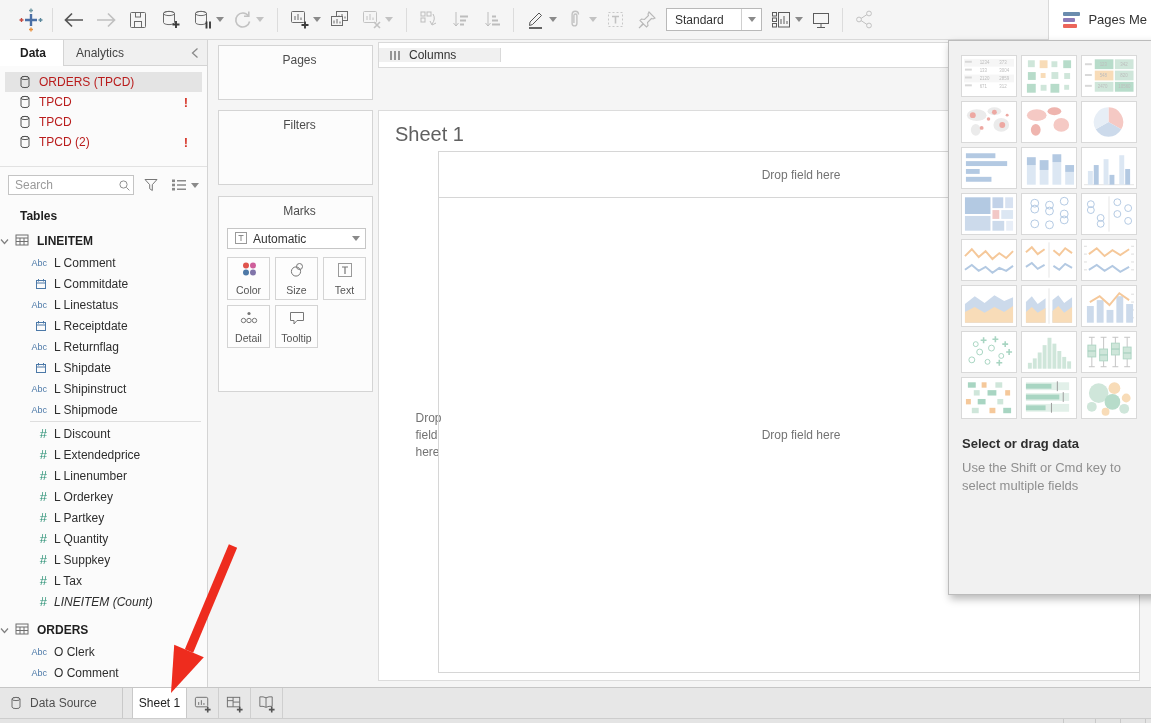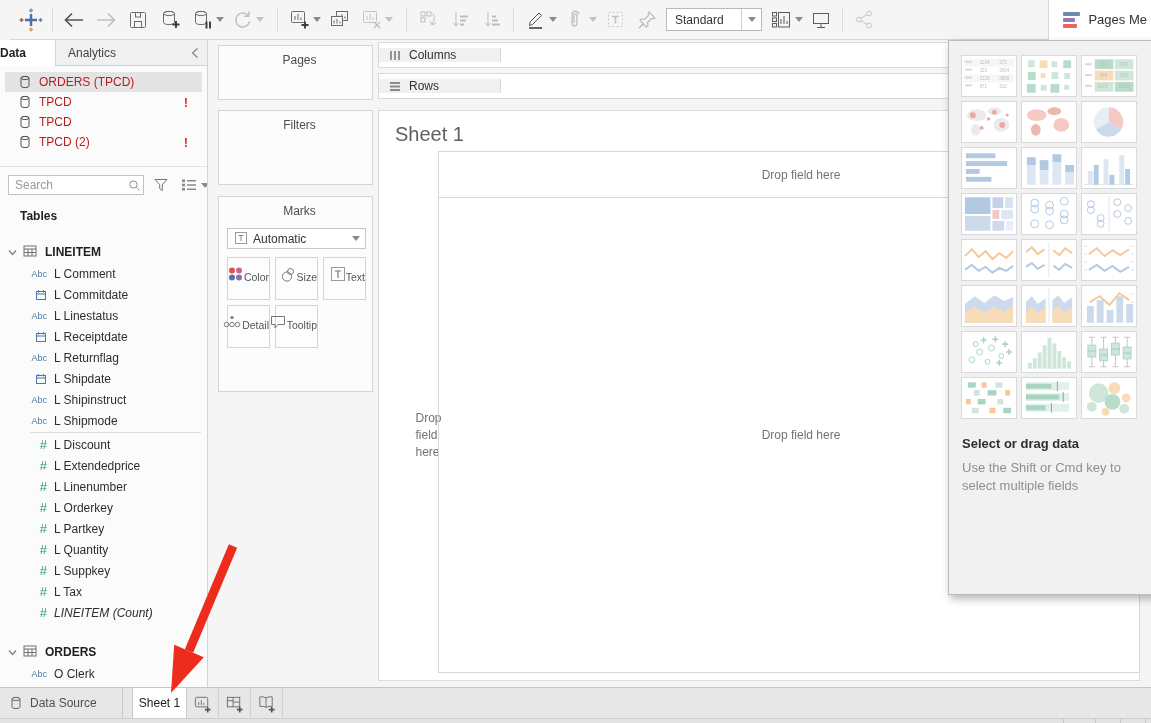--- a/index.html
+++ b/index.html
@@ -20,37 +20,37 @@
   #showme-button .lbl { font-size:13px; color:#333; }
   .smbars { display:flex; flex-direction:column; gap:2px; }
   .smbars i { display:block; height:4px; border-radius:1px; }
   .smbars i:nth-child(1){ width:17px; background:var(--showme-bar-blue); }
   .smbars i:nth-child(2){ width:12px; background:var(--showme-bar-purple); }
   .smbars i:nth-child(3){ width:14px; background:var(--showme-bar-red); }
 
   
   #data-pane { position:absolute; left:0; top:40px; width:208px; height:647px; background:#fbfbfb; border-right:1px solid #d4d4d4; overflow:hidden; }
   #pane-tabs { display:flex; height:26px; border-bottom:1px solid #d4d4d4; background:#f0f0f0; align-items:stretch; }
-  #tab-data { width:56px; background:#fff; border-right:1px solid #d4d4d4; display:flex; align-items:center; font-size:12px; font-weight:bold; color:#1f1f1f; margin-bottom:-1px; }
+  #tab-data { width:64px; background:#fff; border-right:1px solid #d4d4d4; display:flex; align-items:center; padding-left:20px; font-size:12px; font-weight:bold; color:#1f1f1f; margin-bottom:-1px; }
   #tab-analytics { flex:1; display:flex; align-items:center; padding-left:12px; font-size:12px; color:#444; }
   #pane-collapse { width:24px; display:flex; align-items:center; justify-content:center; }
   #datasource-list { padding:6px 0 4px 0; }
   .ds-row { height:20px; margin:0 5px; display:flex; align-items:center; padding-left:14px; }
   .ds-row.selected { background:#e4e4e4; }
   .ds-label { font-size:12px; color:#b91c1c; margin-left:8px; flex:1; white-space:nowrap; }
   .ds-err { color:var(--error-red); font-weight:bold; font-size:13px; padding-right:14px; }
   #pane-divider { height:1px; background:#e2e2e2; margin-top:10px; }
   #search-row { display:flex; align-items:center; margin:8px 8px 0 8px; height:20px; }
-  #search-box { position:relative; width:136px; height:20px; flex:0 0 auto; }
+  #search-box { position:relative; width:126px; height:20px; flex:0 0 auto; }
   #search-input { width:100%; height:100%; border:1px solid #c4c4c4; background:#fff; font-size:12px; padding:0 20px 0 6px; color:#333; font-family:"Liberation Sans",sans-serif; }
   #search-input::placeholder { color:#9a9a9a; }
   #search-glass { position:absolute; right:3px; top:3px; }
   .srch-icon { margin-left:9px; display:flex; align-items:center; }
   #tables-label { font-size:12px; font-weight:bold; color:#1f1f1f; padding:14px 0 0 20px; height:28px; }
-  .tree-header { display:flex; align-items:center; height:22px; margin-top:18px; padding-left:8px; }
+  .tree-header { display:flex; align-items:center; height:22px; margin-top:7px; padding-left:0; }
   .tree-header .tname { font-size:12px; font-weight:bold; color:#1f1f1f; margin-left:8px; }
   .chev { margin-right:6px; display:flex; }
   .field-row { display:flex; align-items:center; height:21px; padding-left:28px; }
   .fi { width:26px; display:flex; justify-content:flex-end; padding-right:7px; flex:0 0 auto; align-items:center; }
   .fi-abc { font-size:9px; color:var(--dimension-blue); letter-spacing:0; }
   .fi-num { font-size:13px; color:var(--measure-green); font-weight:400; }
   .fname { font-size:12px; color:#2e2e2e; white-space:nowrap; }
   .fname.italic { font-style:italic; }
   .dm-divider { height:1px; background:#dedede; margin:1px 6px 1px 30px; }
 
@@ -59,21 +59,21 @@
   .card { position:absolute; left:10px; width:155px; background:#fcfcfc; border:1px solid #d4d4d4; }
   #card-pages   { top:5px;  height:55px; }
   #card-filters { top:70px; height:75px; }
   #card-marks   { top:156px; height:196px; }
   .card-label { font-size:12px; color:#4c4c4c; padding:7px 0 0 8px;text-align:center; }
   #mark-type-dd { position:absolute; left:8px; top:31px; width:139px; height:21px; background:#fff; border:1px solid #c6c6c6; display:flex; align-items:center; }
   #mark-type-dd .tbox { margin:0 6px 0 7px; }
   #mark-type-dd .val { flex:1; font-size:12px; color:#333; }
   #mark-type-dd .dd { width:19px; height:100%; display:flex; align-items:center; justify-content:center; }
   #marks-buttons { position:absolute; left:8px; top:60px; width:141px; display:flex; flex-wrap:wrap; gap:5px; }
-  .mark-btn { width:43px; height:43px; background:#fdfdfd; border:1px solid #d4d4d4; display:flex; flex-direction:row; align-items:center; justify-content:flex-end; padding-bottom:3px; }
+  .mark-btn { width:43px; height:43px; background:#fdfdfd; border:1px solid #d4d4d4; display:flex; flex-direction:column; align-items:center; justify-content:flex-end; padding-bottom:3px; }
   .mark-btn svg { margin-bottom:2px; }
   .mark-btn .mlabel { font-size:10.5px; color:#555; }
 
   
   #canvas-region { position:absolute; left:378px; top:40px; width:773px; height:648px; background:#f5f5f5; }
   .shelf { position:absolute; left:0; width:762px; height:26px; background:#fff; border:1px solid #d9d9d9; display:flex;align-items:center; }
   #shelf-columns { top:2px; }
   #shelf-rows { top:33px; }
   .shelf-label { width:122px; background:#f0f0f0; border-right:1px solid #d9d9d9; display:flex; align-items:center; padding-left:10px; gap:8px; }
   .shelf-label span { font-size:12px; color:#333; }
@@ -579,28 +579,20 @@
 
   <div id="canvas-region">
     <div class="shelf" id="shelf-columns">
       <div class="shelf-label">
         <svg width="12" height="11" viewBox="0 0 12 11">
             <path d="M2 1 v9 M6 1 v9 M10 1 v9" stroke="#8a8a8a" stroke-width="1.8"></path>
           </svg>
         <span>Columns</span>
       </div>
     </div>
-    <div class="shelf" id="shelf-rows">
-      <div class="shelf-label">
-        <svg width="12" height="11" viewBox="0 0 12 11">
-            <path d="M1 2 h10 M1 5.5 h10 M1 9 h10" stroke="#8a8a8a" stroke-width="1.8"></path>
-          </svg>
-        <span>Rows</span>
-      </div>
-    </div>
     <div id="sheet">
       <div id="sheet-title">Sheet 1</div>
       <div id="dz-left">
         <span class="dz-text">Drop field here</span>
       </div>
       <div id="dz-box">
         <div id="dz-top">
           <span class="dz-text">Drop field here</span>
         </div>
         <div id="dz-body">

